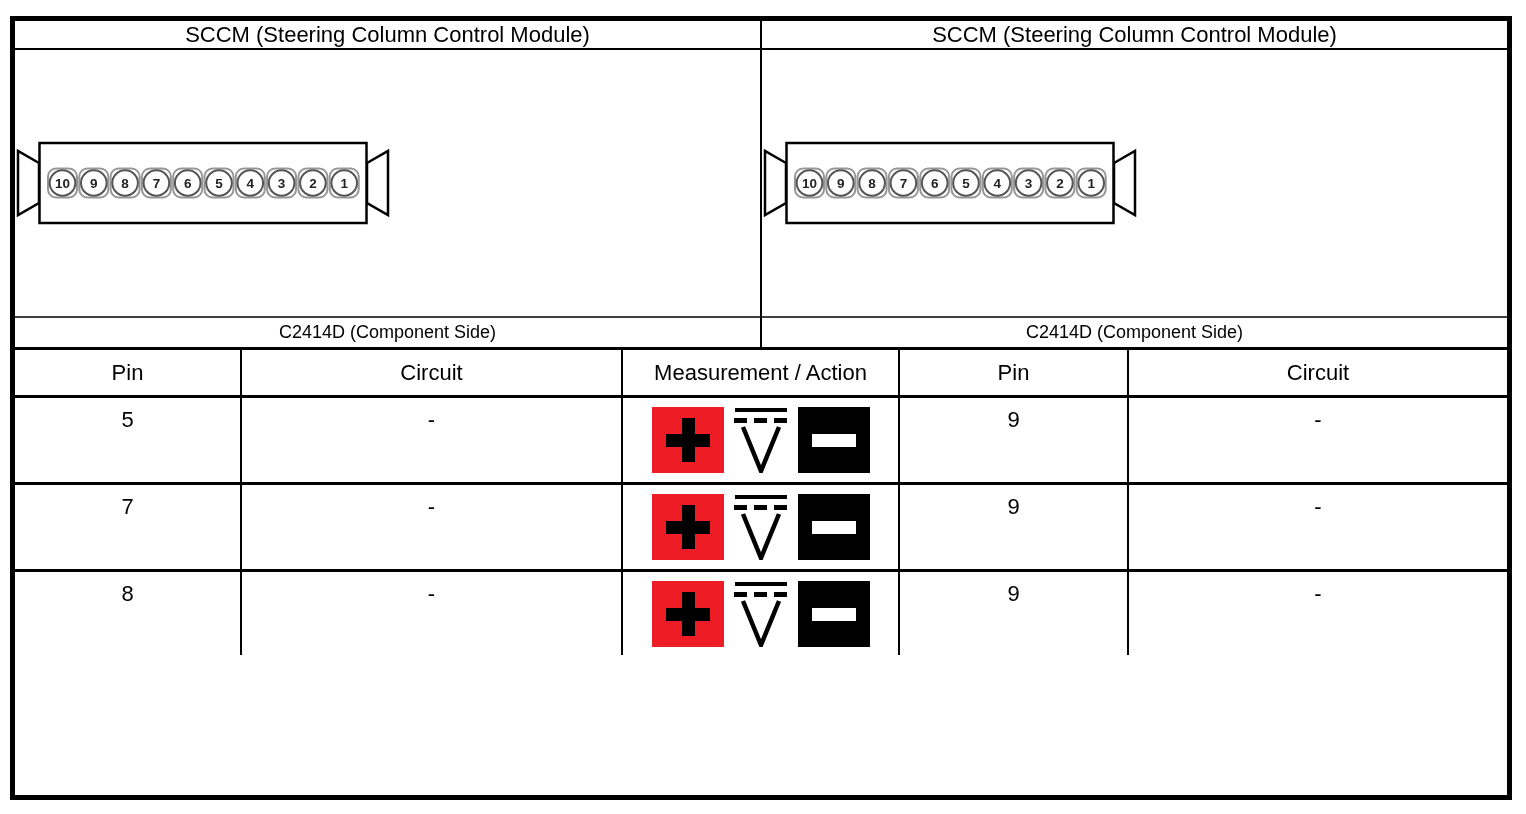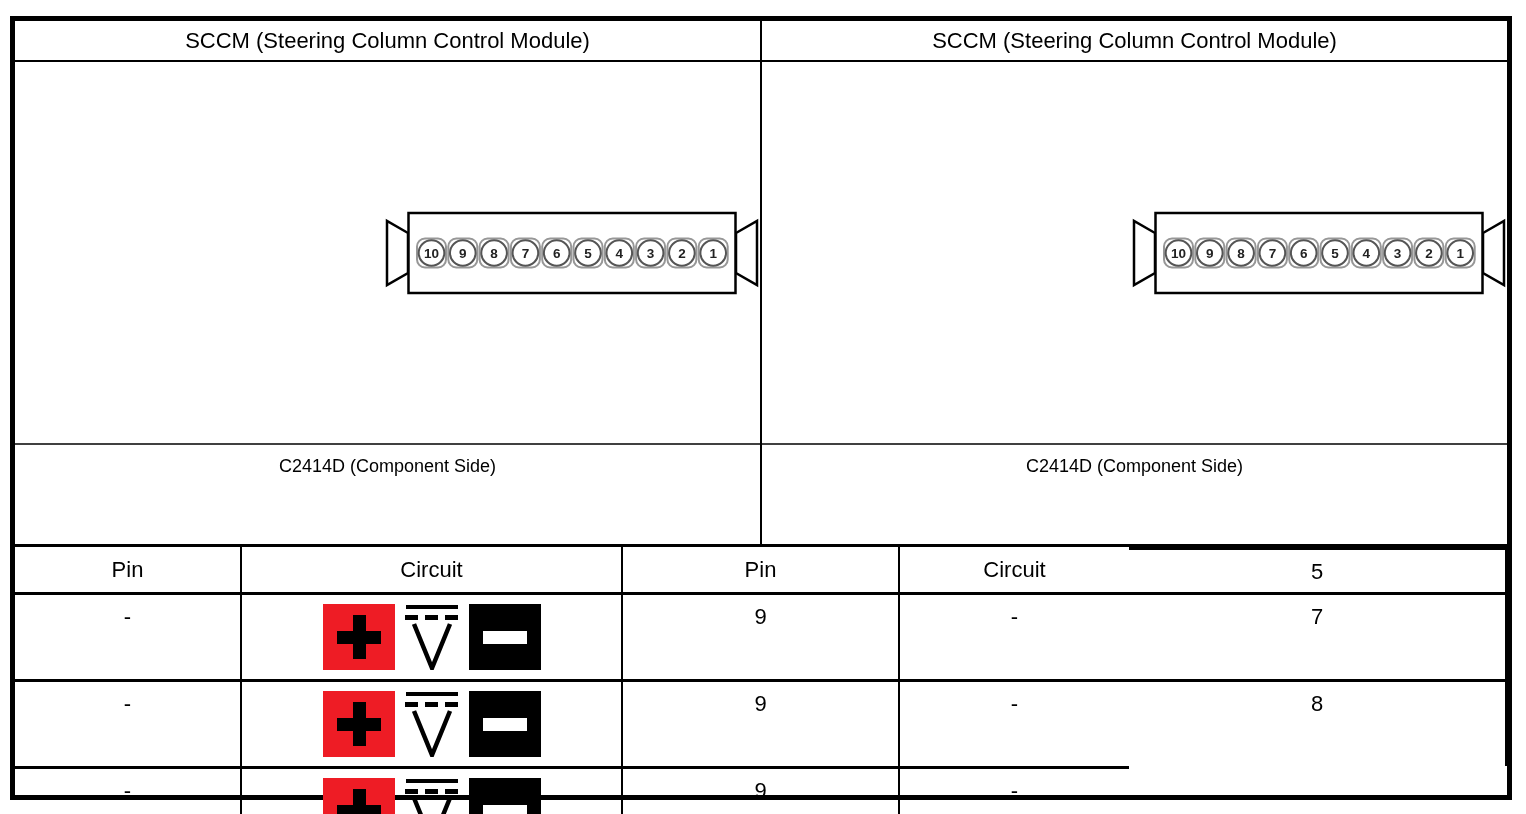--- a/index.html
+++ b/index.html
@@ -16,34 +16,34 @@
     position: absolute;
     left: 10px;
     top: 16px;
     width: 1502px;
     height: 784px;
     border: 5px solid #000;
     box-sizing: border-box;
     background: #fff;
   }
   
-  .section-a { display: flex; height: 523px; }
+  .section-a { display: flex; height: 326px; }
   .panel { display: flex; flex-direction: column; box-sizing: border-box; }
   .panel.left  { width: 747px; border-right: 2px solid #000; }
   .panel.right { flex: 1; }
   .panel-title {
     height: 41px;
     border-bottom: 2px solid #000;
     box-sizing: border-box;
     display: flex; align-items: center; justify-content: center;
     font-size: 22px;
   }
   .diagram-area {
     height: 381px;
-    display: flex; align-items: center; justify-content: flex-end; padding-left: 32px;
+    display: flex; align-items: center; justify-content: flex-start;
   }
   .connector-caption {
     height: 44px;
     border-top: 2px solid #404040;
     box-sizing: border-box;
     display: flex; align-items: center; justify-content: center;
     font-size: 18px;
   }
   
   .section-b {
@@ -239,20 +239,21 @@
         </svg>
       </div>
       <div class="connector-caption">C2414D (Component Side)</div>
     </div>
   </div>
 
   <div class="section-b">
 
     <div class="cell head c1">Pin</div>
     <div class="cell head c2">Circuit</div>
+    <div class="cell head c3">Measurement / Action</div>
     <div class="cell head c4">Pin</div>
     <div class="cell head c5">Circuit</div>
 
     <div class="cell data c1">5</div>
     <div class="cell data c2">-</div>
     <div class="cell data measure c3">
       <div class="plus-box"></div>
       <div class="dc-symbol">
         <div class="dc-solid"></div>
         <div class="dc-dashes">

